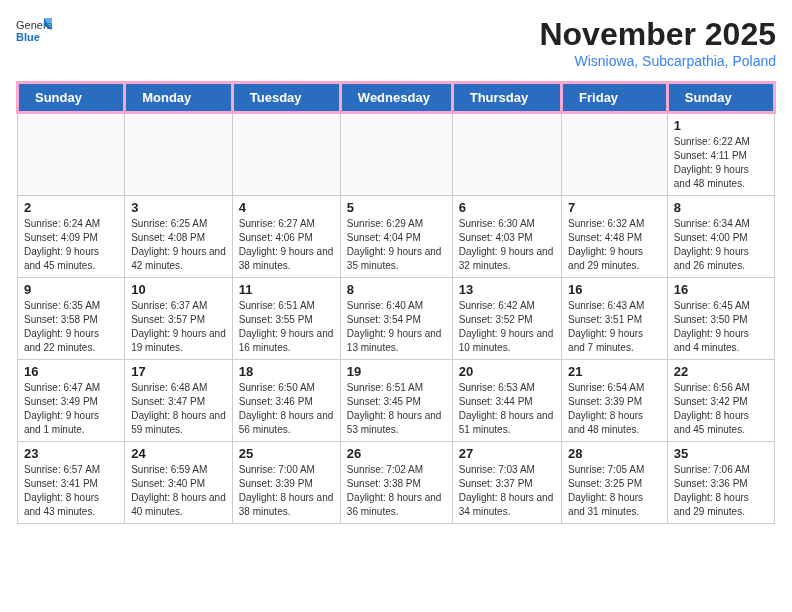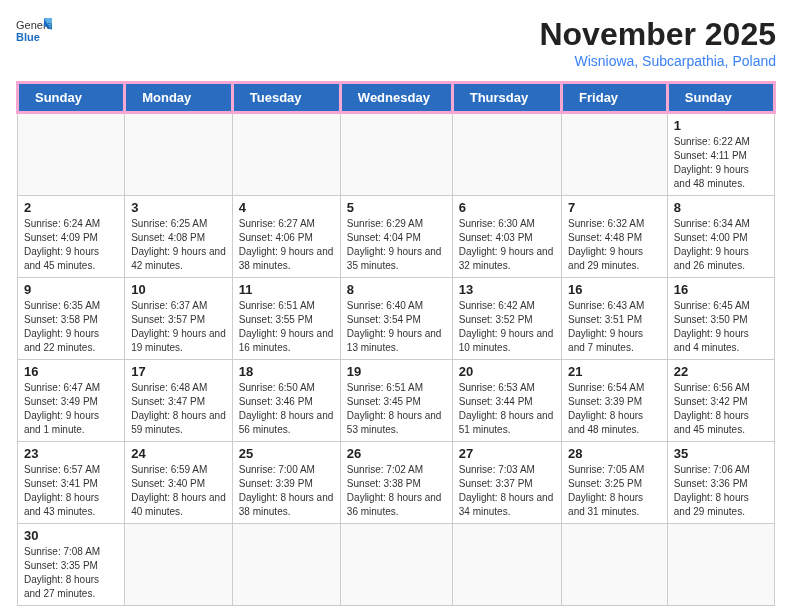--- a/index.html
+++ b/index.html
@@ -294,28 +294,14 @@
 Sunset: 3:25 PM
 Daylight: 8 hours and 31 minutes.</div>
         </td>
         <td>
           <span class="day-number">35</span>
           <div class="day-info">Sunrise: 7:06 AM
 Sunset: 3:36 PM
 Daylight: 8 hours and 29 minutes.</div>
         </td>
       </tr>
-      <tr>
-        <td>
-          <span class="day-number">30</span>
-          <div class="day-info">Sunrise: 7:08 AM
-Sunset: 3:35 PM
-Daylight: 8 hours and 27 minutes.</div>
-        </td>
-        <td class="empty"></td>
-        <td class="empty"></td>
-        <td class="empty"></td>
-        <td class="empty"></td>
-        <td class="empty"></td>
-        <td class="empty"></td>
-      </tr>
     </tbody>
 </table>
 
 </body></html>

